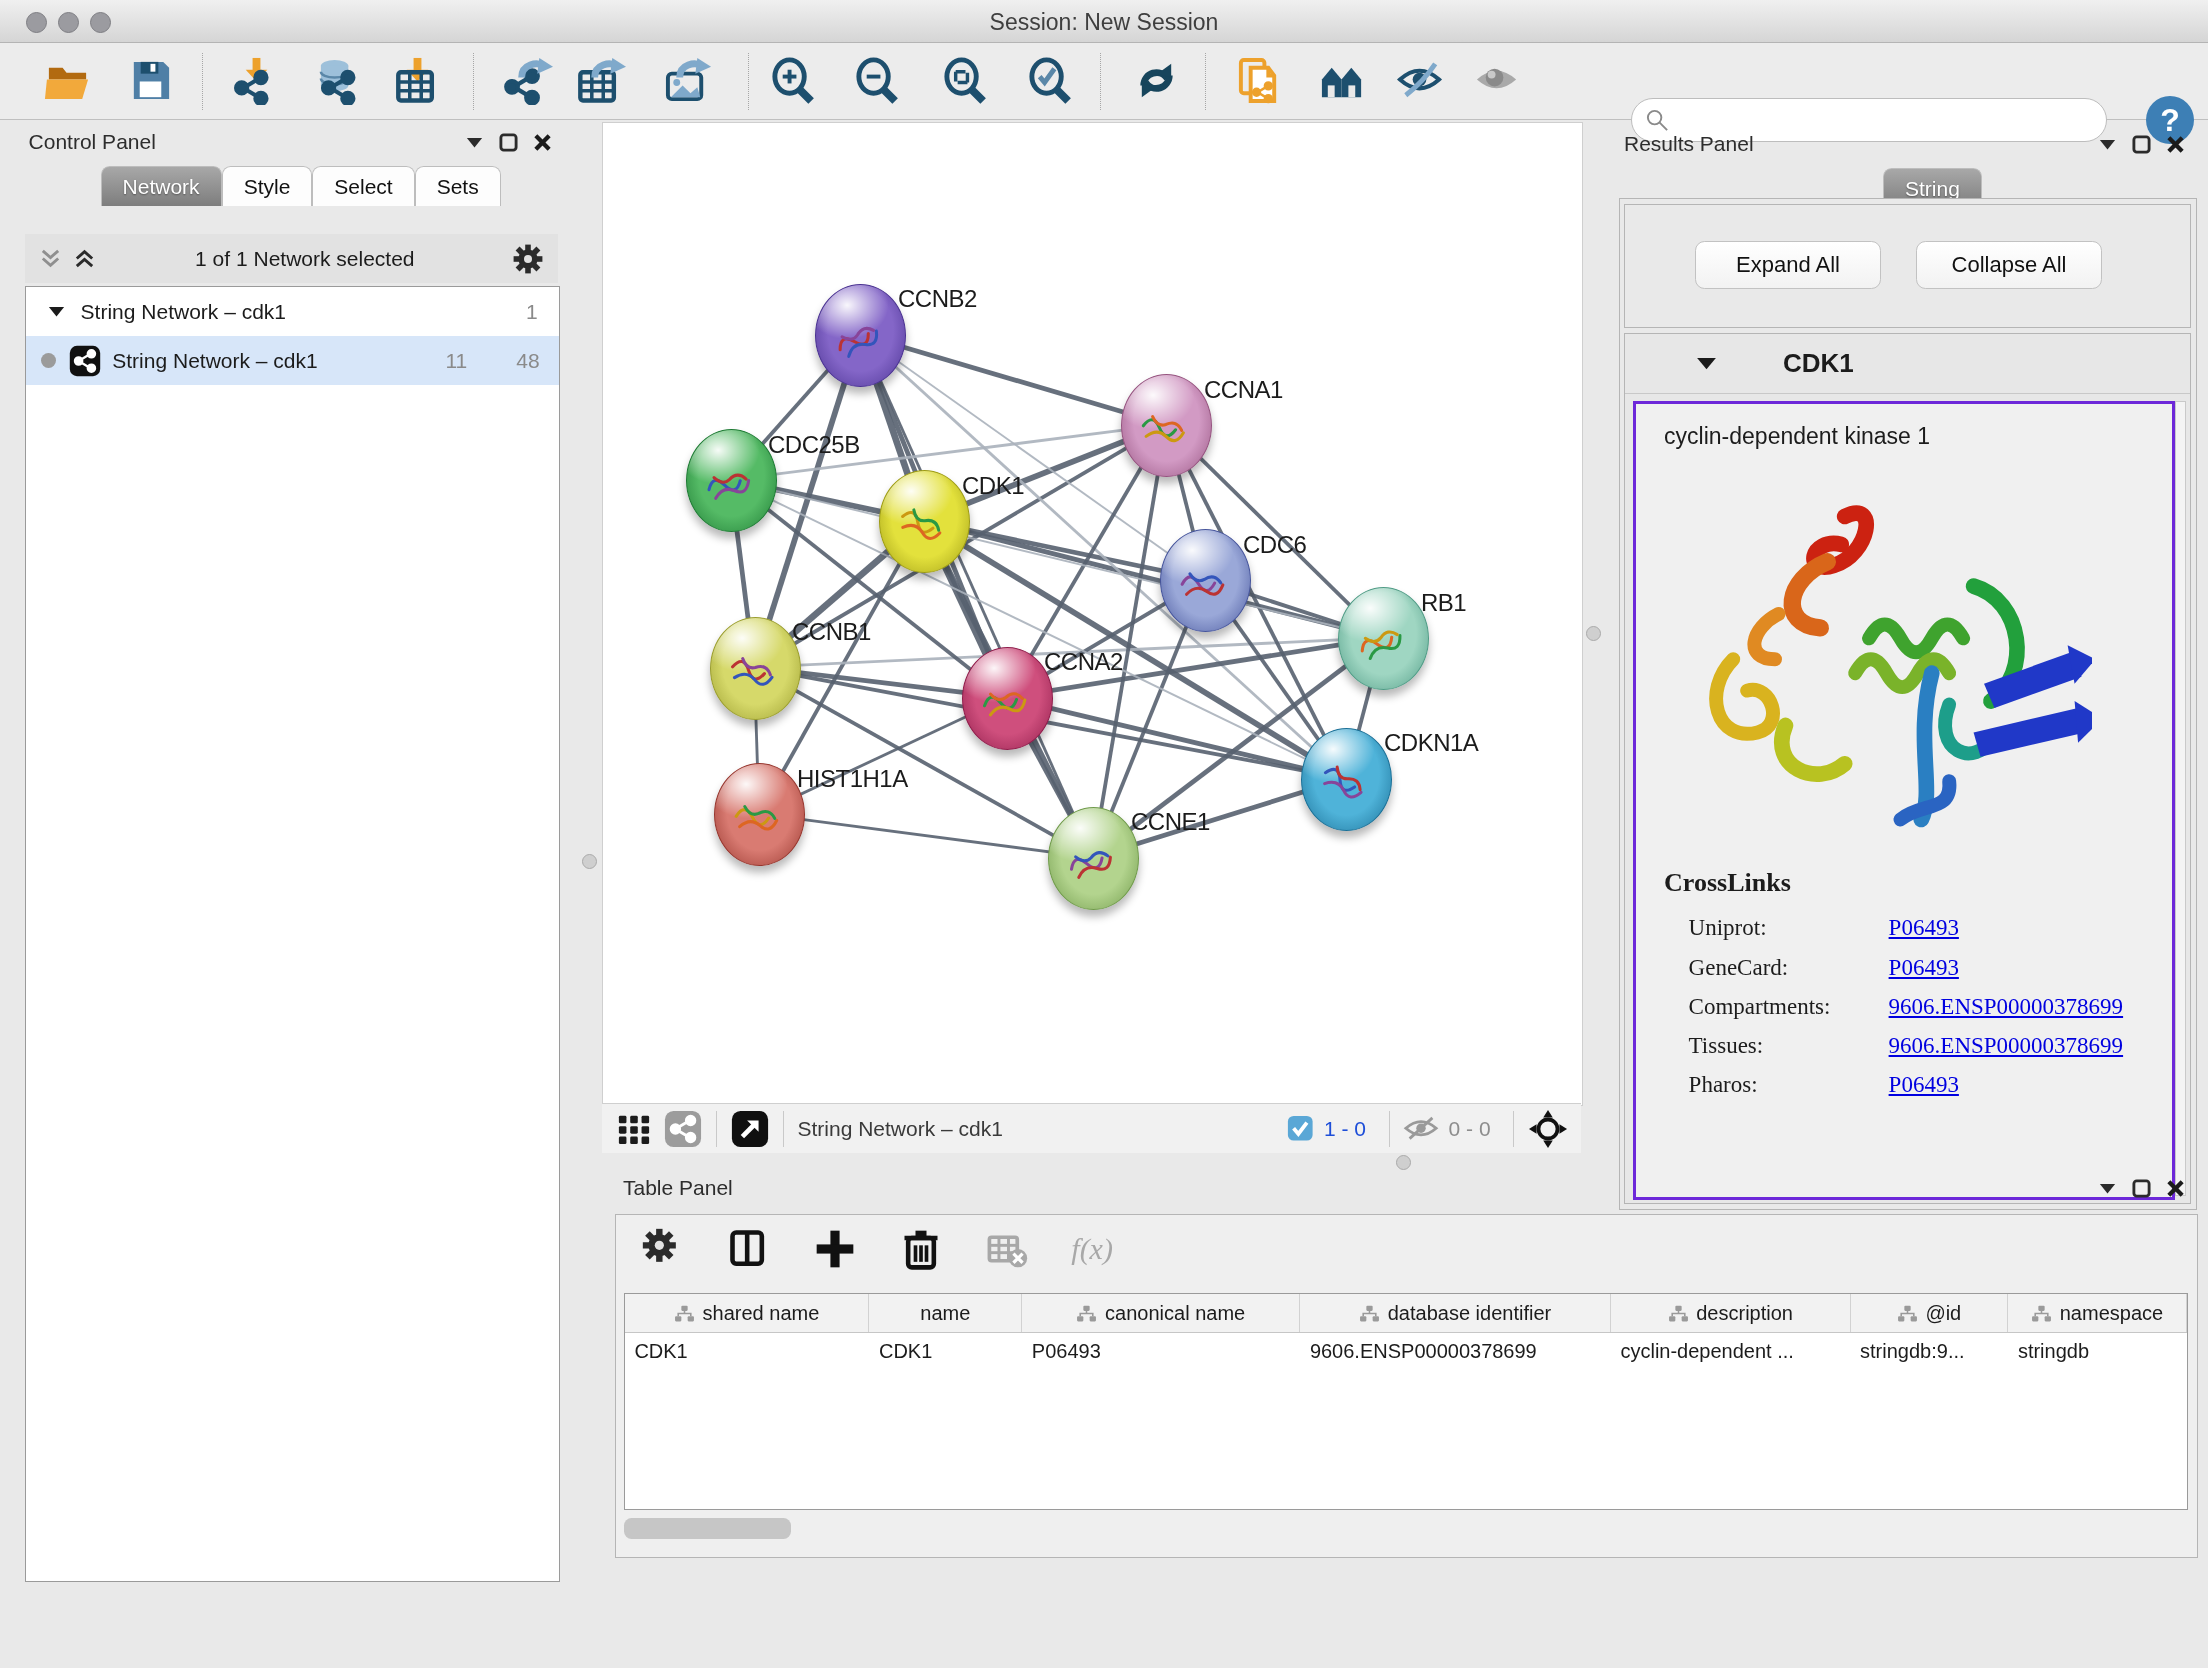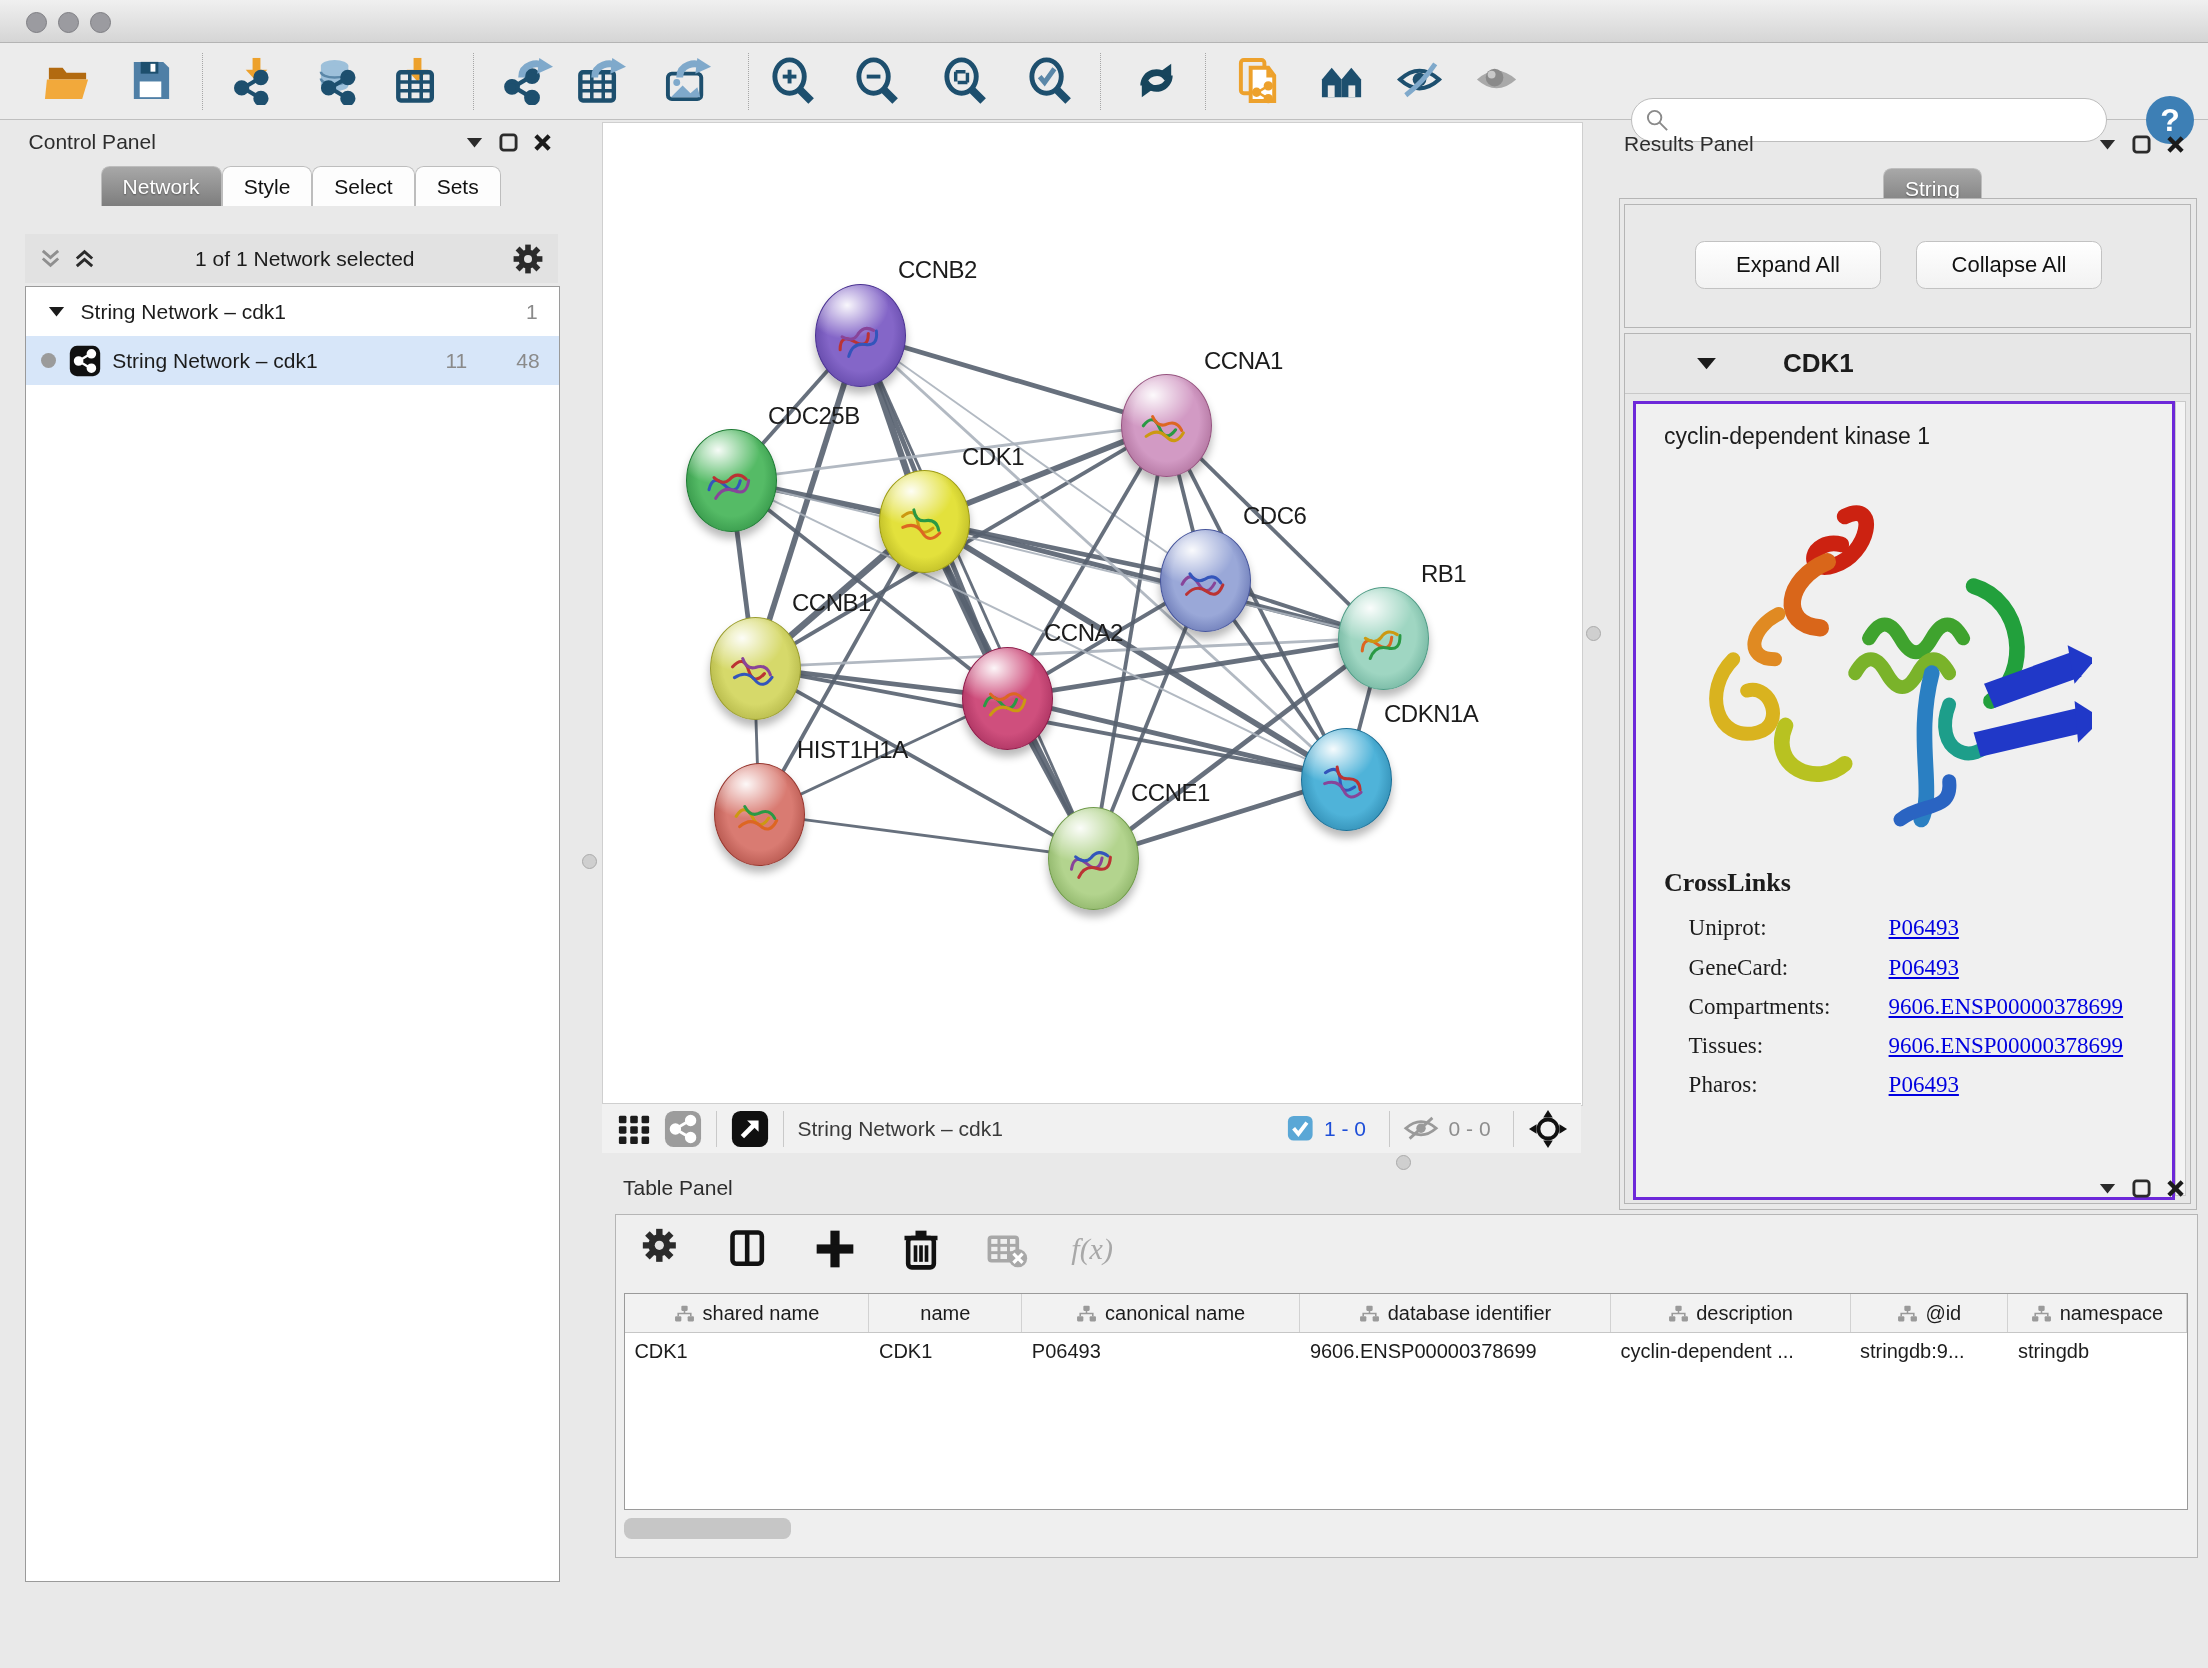--- a/index.html
+++ b/index.html
@@ -33,21 +33,21 @@
   .cpanel{left:7.6px;top:122px;width:559px;height:1472px;}
   .listbox{position:absolute;left:17px;top:164px;width:533px;height:1294px;background:#fff;border:1.9px solid #9a9a9a;}
   .trow{position:relative;height:49px;display:flex;align-items:center;font-size:21px;}
   .trow.sel{background:#d7e6f9;}
   .cnt{color:#8a8a8a;}
   .subhdr{position:absolute;left:17px;top:112px;width:533px;height:49px;background:#e2e2e2;
           display:flex;align-items:center;font-size:21px;}
   
   .netcanvas{left:602px;top:122px;width:979px;height:982px;background:#fff;border:1px solid #cfcfcf;}
   .node{position:absolute;width:89px;height:101px;border-radius:50%;box-shadow:0 6.7px 8.6px rgba(0,0,0,.28);}
-  .nodelabel{position:absolute;font-size:24px;color:#1b1b1b;letter-spacing:-0.5px;white-space:nowrap;}
+  .nodelabel{position:absolute;font-size:24px;color:#1b1b1b;letter-spacing:-0.5px;white-space:nowrap;margin-top:29px;}
   .netbar{left:602px;top:1103px;width:979px;height:49px;background:#f1f1f1;border-top:1px solid #cfcfcf;
           display:flex;align-items:center;font-size:21px;color:#3a3a3a;}
   .vsep{height:36px;border-left:1px solid #c9c9c9;margin:0 13.3px;}
   
   .rpanel{left:1609px;top:122px;width:599px;height:1058px;}
   .rbox{position:absolute;border:1.9px solid #b5b5b5;background:#e9e9e9;}
   .xlrow{display:flex;font-size:23px;margin:13.3px 0;font-family:"Liberation Serif",serif;}
   .xlrow a{color:#0000e0;}
   
   .tpanel{left:602px;top:1168px;width:1606px;height:441px;}
@@ -70,20 +70,21 @@
 </style>
 </head>
 <body>
 
 <div id="app">
 
   <div class="abs titlebar">
     <span class="traffic" style="left:26px"></span>
     <span class="traffic" style="left:58px"></span>
     <span class="traffic" style="left:90px"></span>
+    <div class="wtitle">Session: New Session</div>
   </div>
 
   <div class="abs toolbar">
     <div id="toolbar-icons">
         <span class="tico" style="left:43px">
           <svg width="49" height="49" viewBox="0 0 50 50">
             <path d="M6 12 L20 12 L24 17 L44 17 L44 24 L6 24 Z" fill="#b26a10"></path>
             <path d="M4 24 L46 24 L40 44 L2 44 Z" fill="#f2a93b"></path>
           </svg>
         </span>

